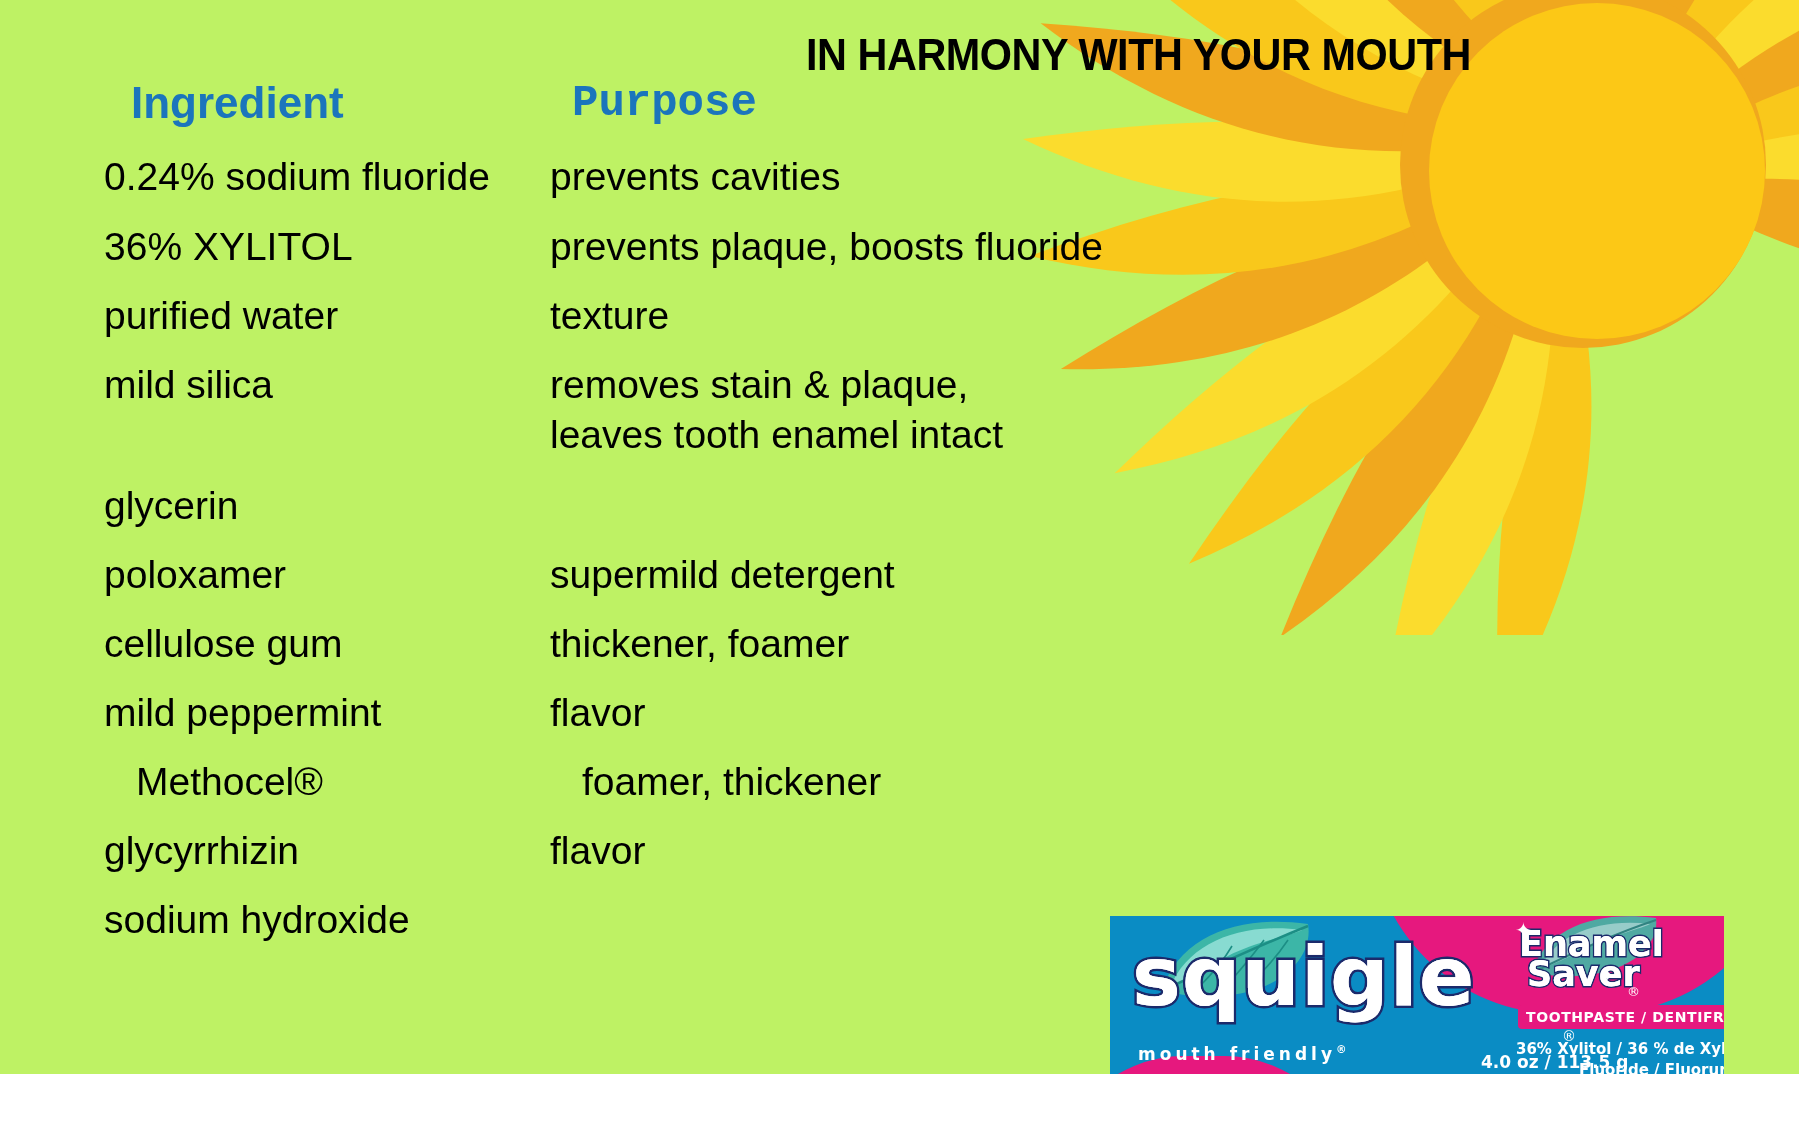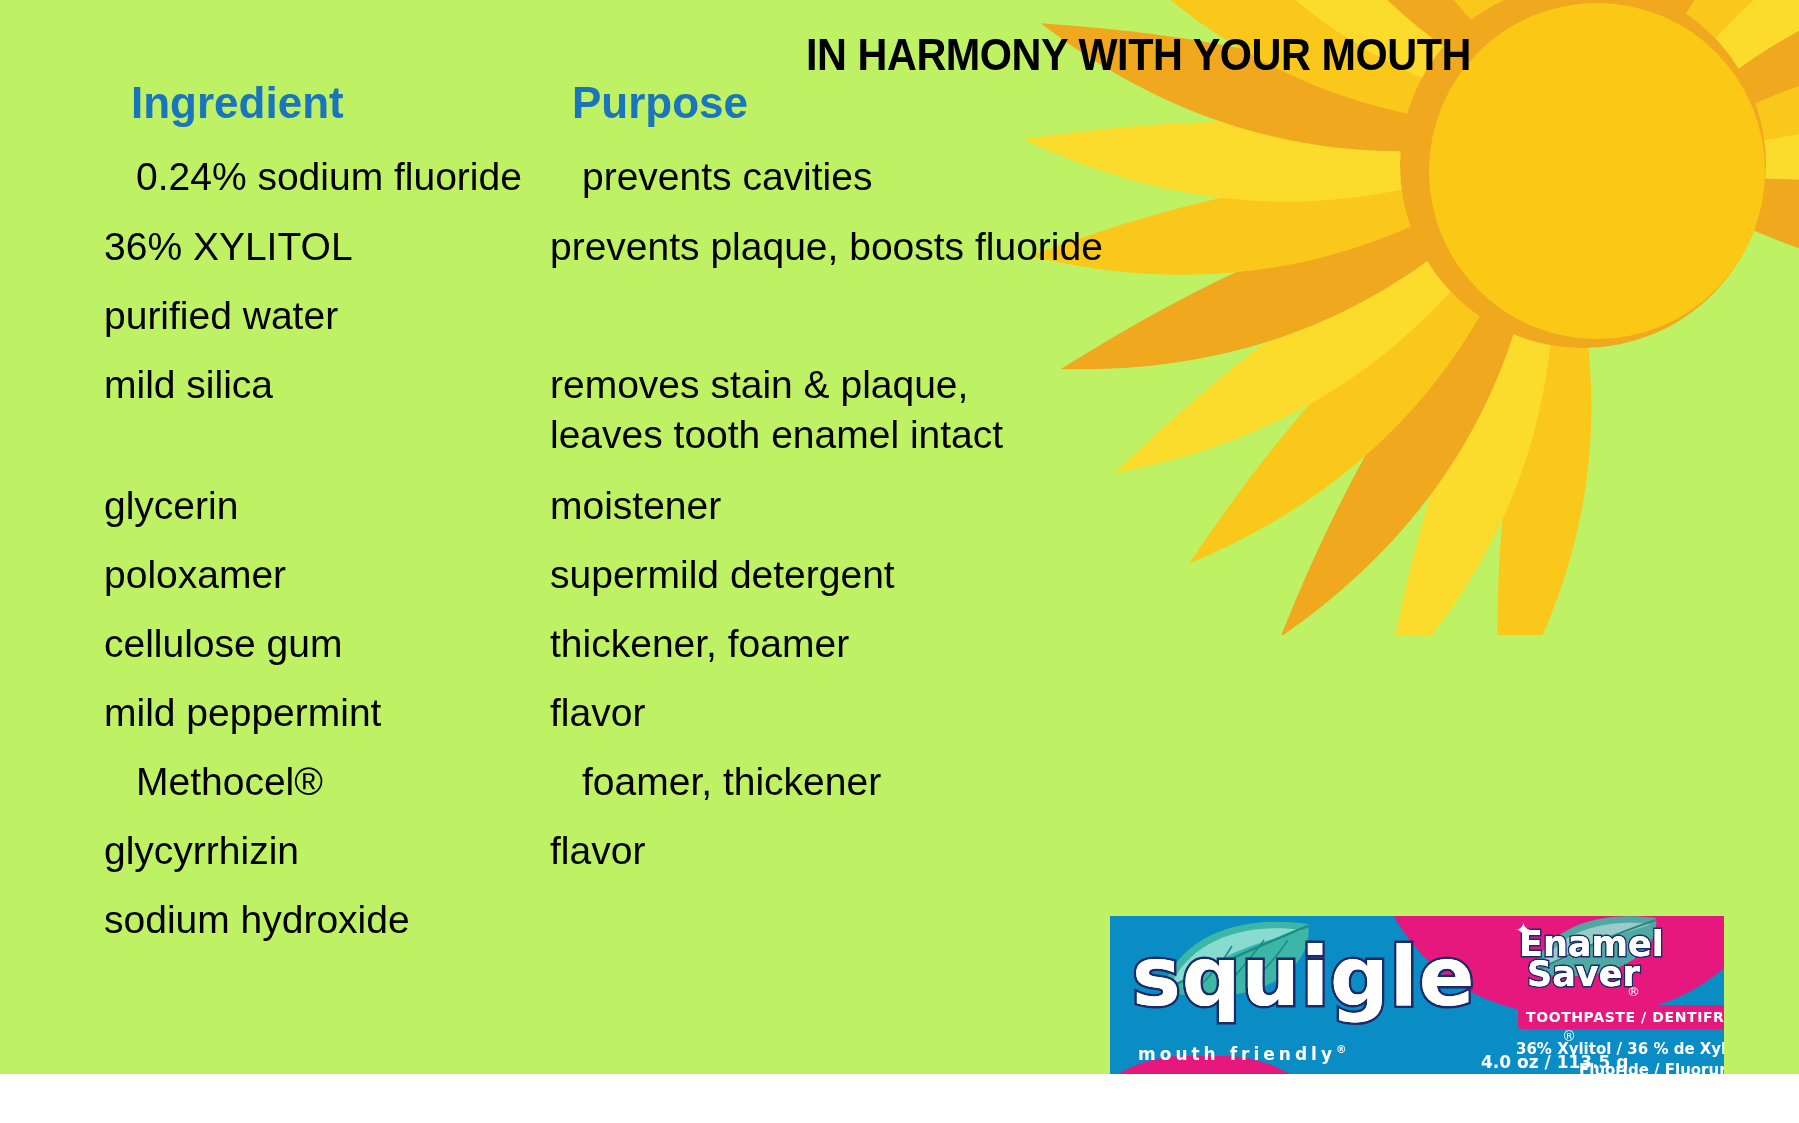--- a/index.html
+++ b/index.html
@@ -58,21 +58,21 @@
   }
   .col-head {
     position: absolute;
     top: 0;
     font-weight: bold;
     font-size: 44px;
     color: #1B75BC;
     white-space: nowrap;
   }
   .col-head.c1 { left: 27px; }
-  .col-head.c2 { left: 468px; }
+  .col-head.c2 { left: 468px; font-family: Liberation Mono, monospace; }
 
   .trow {
     position: relative;
   }
   .cell {
     position: absolute;
     top: 0;
     font-size: 39px;
     color: #000000;
     line-height: 50px;
@@ -394,39 +394,39 @@
   </svg>
 
   <div id="headline">IN HARMONY WITH YOUR MOUTH</div>
 
   <div id="ingredient-table">
     <div class="thead-row">
       <div class="col-head c1">Ingredient</div>
       <div class="col-head c2">Purpose</div>
     </div>
     <div id="table-body">
-        <div class="trow" style="position: absolute; left: 0px; top: 74px; height: 70px; width: 1010px; margin-left: 32px;">
+        <div class="trow" style="position: absolute; left: 0px; top: 74px; height: 70px; width: 1010px;">
           <div class="cell c1">0.24% sodium fluoride</div>
           <div class="cell c2">prevents cavities</div>
         </div>
         <div class="trow" style="position: absolute; left: 0px; top: 144px; height: 69px; width: 1010px;">
           <div class="cell c1">36% XYLITOL</div>
           <div class="cell c2">prevents plaque, boosts fluoride</div>
         </div>
         <div class="trow" style="position: absolute; left: 0px; top: 213px; height: 69px; width: 1010px;">
           <div class="cell c1">purified water</div>
+          <div class="cell c2">texture</div>
         </div>
         <div class="trow" style="position: absolute; left: 0px; top: 282px; height: 121px; width: 1010px;">
           <div class="cell c1">mild silica</div>
           <div class="cell c2">removes stain &amp; plaque,
 leaves tooth enamel intact</div>
         </div>
         <div class="trow" style="position: absolute; left: 0px; top: 403px; height: 69px; width: 1010px;">
           <div class="cell c1">glycerin</div>
-          <div class="cell c2">moistener</div>
         </div>
         <div class="trow" style="position: absolute; left: 0px; top: 472px; height: 69px; width: 1010px;">
           <div class="cell c1">poloxamer</div>
           <div class="cell c2">supermild detergent</div>
         </div>
         <div class="trow" style="position: absolute; left: 0px; top: 541px; height: 69px; width: 1010px;">
           <div class="cell c1">cellulose gum</div>
           <div class="cell c2">thickener, foamer</div>
         </div>
         <div class="trow" style="position: absolute; left: 0px; top: 610px; height: 69px; width: 1010px;">

